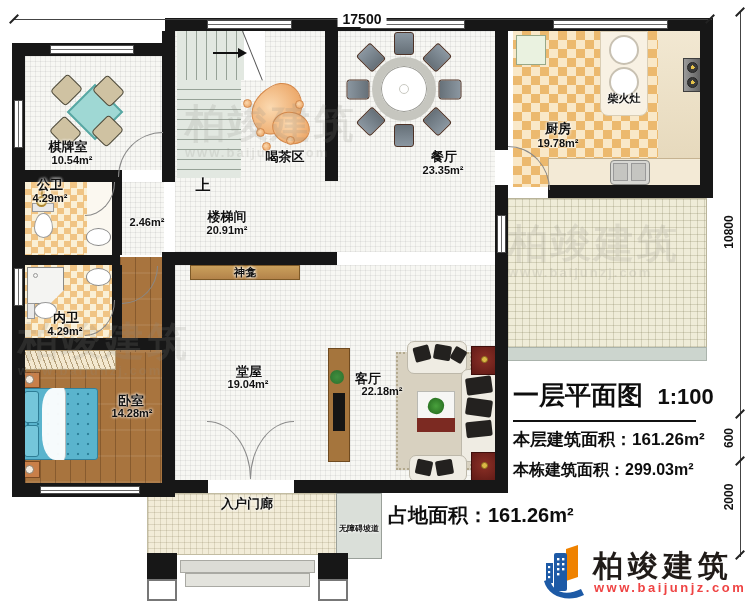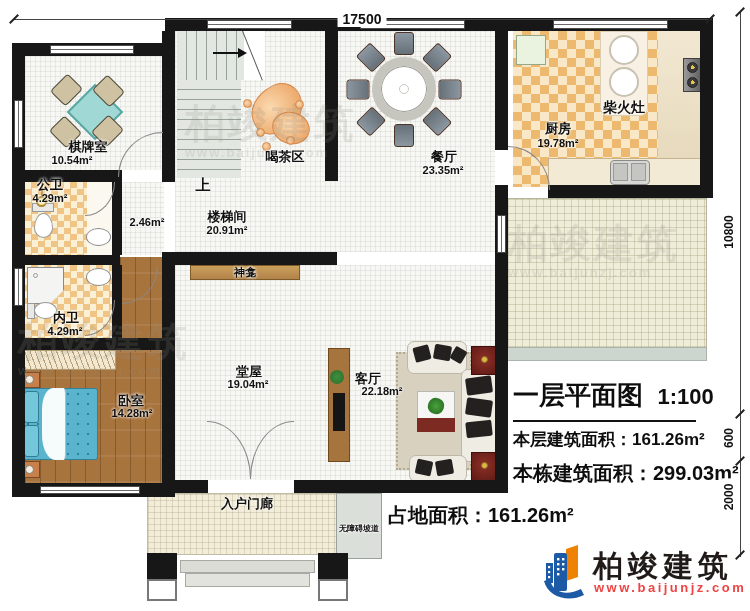--- a/index.html
+++ b/index.html
@@ -209,36 +209,36 @@
   </div>
   <div class="wm" style="left:18px;top:318px;">
     <span class="big">柏竣建筑</span>
     <span class="sml">www.baijunzj.com</span>
   </div>
   <div class="wm" style="left:508px;top:220px;">
     <span class="big">柏竣建筑</span>
     <span class="sml">www.baijunzj.com</span>
   </div>
 
-  <div class="rlabel" style="left:88px;top:147px;">棋牌室</div>
+  <div class="rlabel" style="left:68px;top:147px;">棋牌室</div>
   <div class="rlabel rarea" style="left:72px;top:160px;">10.54m²</div>
   <div class="rlabel" style="left:50px;top:185px;">公卫</div>
   <div class="rlabel rarea" style="left:50px;top:198px;">4.29m²</div>
   <div class="rlabel" style="left:66px;top:318px;">内卫</div>
   <div class="rlabel rarea" style="left:65px;top:331px;">4.29m²</div>
   <div class="rlabel rarea" style="left:147px;top:222px;">2.46m²</div>
   <div class="rlabel" style="left:227px;top:217px;">楼梯间</div>
   <div class="rlabel rarea" style="left:227px;top:230px;">20.91m²</div>
   <div class="rlabel" style="left:203px;top:185px;font-size:15px;">上</div>
   <div class="rlabel" style="left:285px;top:157px;">喝茶区</div>
   <div class="rlabel" style="left:444px;top:157px;">餐厅</div>
   <div class="rlabel rarea" style="left:443px;top:170px;">23.35m²</div>
   <div class="rlabel" style="left:558px;top:129px;">厨房</div>
   <div class="rlabel rarea" style="left:558px;top:143px;">19.78m²</div>
-  <div class="rlabel" style="left:624px;top:108px;font-size:14px;">柴火灶</div>
+  <div class="rlabel" style="left:624px;top:98px;font-size:11px;">柴火灶</div>
   <div class="rlabel" style="left:245px;top:272px;font-size:11px;">神龛</div>
   <div class="rlabel" style="left:249px;top:372px;">堂屋</div>
   <div class="rlabel rarea" style="left:248px;top:384px;">19.04m²</div>
   <div class="rlabel" style="left:368px;top:379px;">客厅</div>
   <div class="rlabel rarea" style="left:382px;top:391px;">22.18m²</div>
   <div class="rlabel" style="left:131px;top:401px;">卧室</div>
   <div class="rlabel rarea" style="left:132px;top:413px;">14.28m²</div>
   <div class="rlabel" style="left:247px;top:504px;">入户门廊</div>
   <div class="rlabel" style="left:359px;top:528px;font-size:8px;">无障碍坡道</div>
 
@@ -256,21 +256,21 @@
   <div class="dim vdim" style="left:729px;top:497px;">2000</div>
 
   <div class="infotext" style="left:513px;top:378px;">
     <span style="font-size:26px;">一层平面图</span>
     <span style="font-size:22px;margin-left:10px;">1:100</span>
   </div>
   <div class="abs" style="left:513px;top:420px;width:183px;height:2px;background:#111;z-index:35;"></div>
   <div class="infotext" style="left:513px;top:428px;font-size:17px;">
     <span>本层建筑面积：</span><span>161.26m²</span>
   </div>
-  <div class="infotext" style="left:513px;top:460px;font-size:20px;">
+  <div class="infotext" style="left:513px;top:460px;font-size:16px;">
     <span>本栋建筑面积：</span><span>299.03m²</span>
   </div>
   <div class="infotext" style="left:388px;top:502px;font-size:20px;">
     <span>占地面积：</span><span>161.26m²</span>
   </div>
 
   <div class="abs" style="left:540px;top:543px;width:200px;height:62px;z-index:36;">
     <svg width="48" height="60" viewBox="0 0 48 60" style="position:absolute;left:0;top:0;">
       <path d="M4 38 C8 54 28 60 44 52 L41 46 C27 53 12 50 10 36 Z" fill="#1d5aa6"></path>
       <polygon points="26,6 38,2 38,34 26,38" fill="#ef8200"></polygon>

